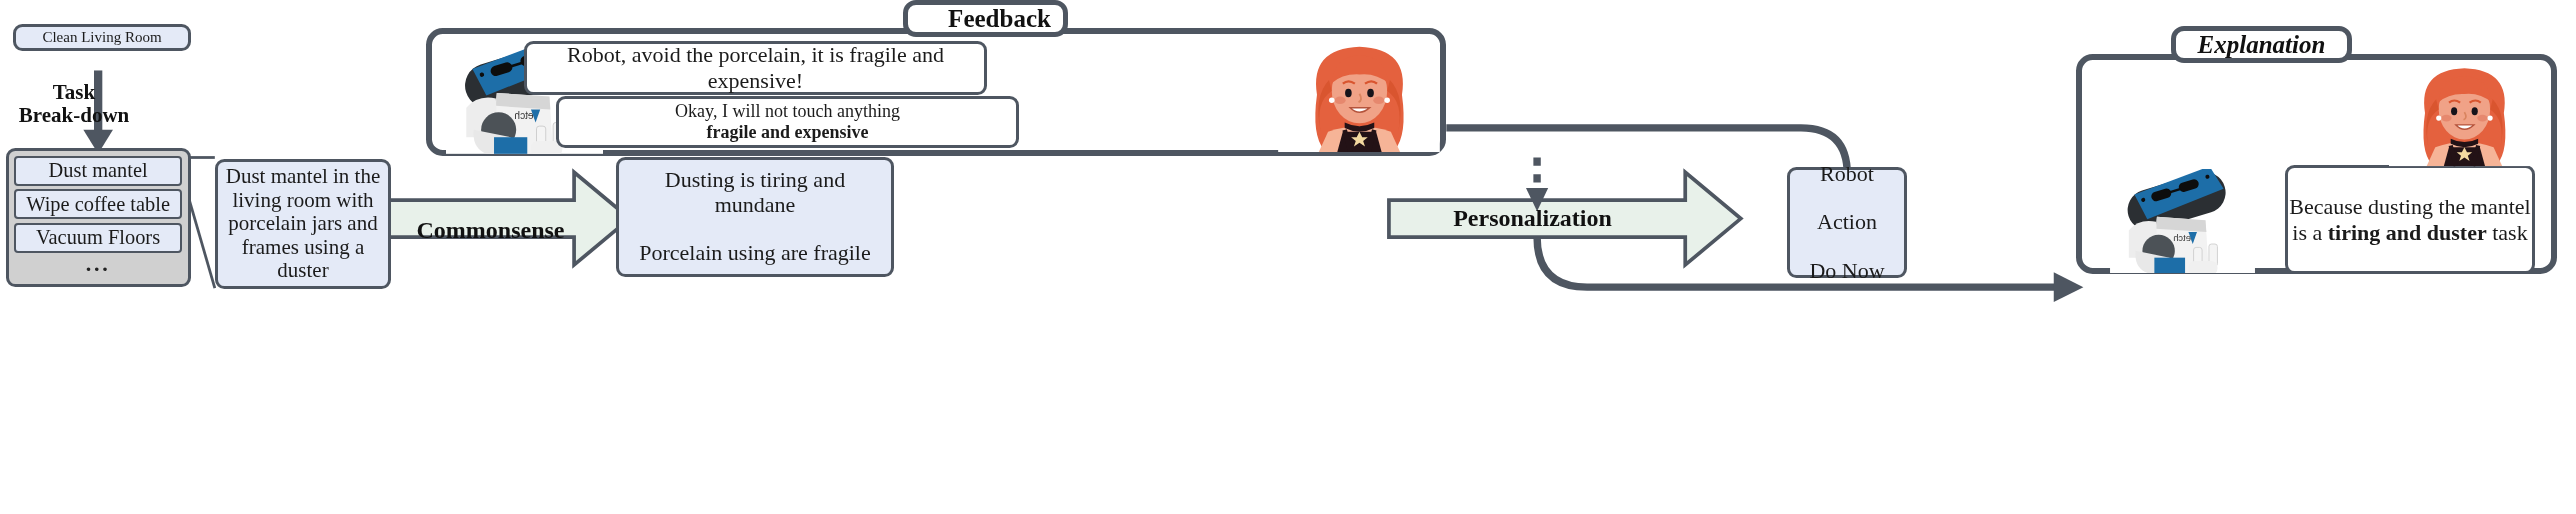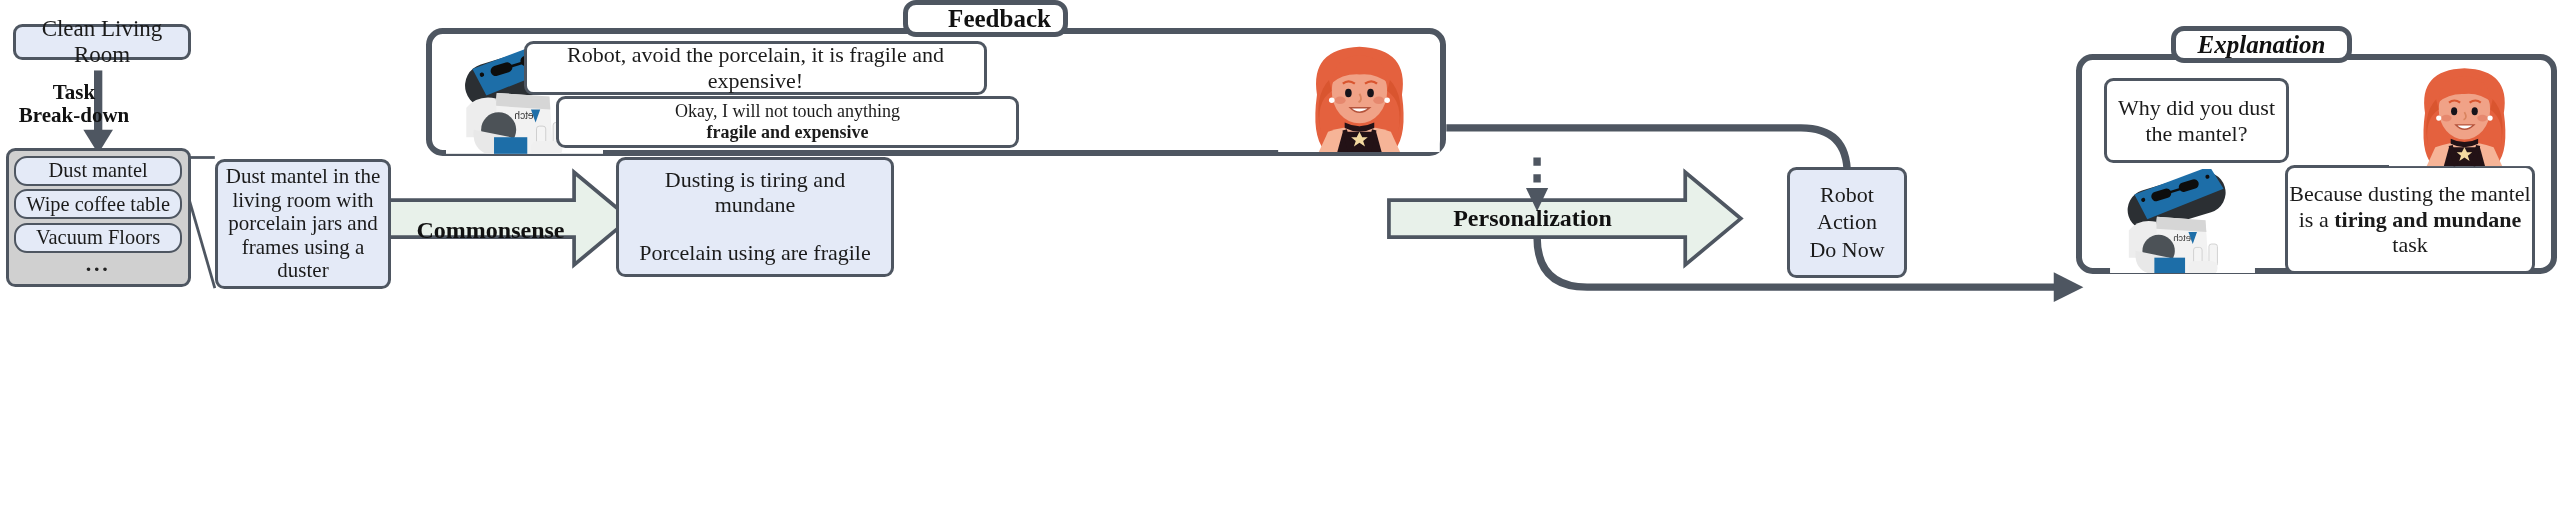--- a/index.html
+++ b/index.html
@@ -34,54 +34,54 @@
   }
   .arrowband{
     position:absolute;display:flex;align-items:center;
     justify-content:center;font-weight:bold;color:#111;
     text-align:center;
   }
   .arrowband span{position:relative;z-index:3;}
   .svgl{position:absolute;left:0;top:0;width:2576px;height:515px;overflow:visible;pointer-events:none;}
 
   
-  #cleanRoom{left:13px;top:24px;width:178px;height:36px;font-size:23px;}
+  #cleanRoom{left:13px;top:24px;width:178px;height:27px;font-size:15px;}
   #brkLabel{
     position:absolute;left:18.5px;top:81px;width:111px;
     font-weight:bold;font-size:21px;text-align:center;line-height:1.1;color:#111;
   }
   #subtaskPanel{
     position:absolute;left:5.6px;top:148px;width:185px;height:139px;
     box-sizing:border-box;background:#d0d0d0;border:3.7px solid #4e5661;border-radius:9.3px;
     padding:4.6px 5.6px;display:flex;flex-direction:column;gap:3.7px;align-items:center;
   }
   .subtask{
     position:relative;width:100%;height:30px;box-sizing:border-box;
-    background:#e4eaf7;border:2.8px solid #4e5661;border-radius:13px;
+    background:#e4eaf7;border:2.8px solid #4e5661;border-radius:4px;
     display:flex;align-items:center;justify-content:center;
     font-size:20.4px;color:#1b1b1b;
   }
   #ellipsis{font-size:22px;font-weight:bold;letter-spacing:2.8px;color:#222;line-height:0.6;}
 
   #dustDesc{left:215px;top:159px;width:176px;height:130px;font-size:21px;padding:1.9px 5.6px;}
 
   
   #feedbackPanel{left:426px;top:28px;width:1020px;height:128px;}
   #feedbackTag{left:903px;top:0px;width:165px;height:37px;font-size:25px;padding-left:28px;}
   #fbBubble1{left:524px;top:41px;width:463px;height:54px;font-size:22px;}
   #fbBubble2{left:556px;top:96px;width:463px;height:52px;font-size:18px;}
 
   
   #csBox{left:616px;top:157px;width:278px;height:120px;
     flex-direction:column;gap:24px;font-size:22px;padding:3.7px 7.4px;}
   #csBox .ln{width:100%;}
 
   
   #actionBox{left:1787px;top:167px;width:120px;height:111px;
-    flex-direction:column;gap:3px;font-size:22px;}
+    flex-direction:column;gap:24px;font-size:22px;}
 
   
   #explPanel{left:2076px;top:54px;width:481px;height:220px;}
   #explTag{left:2171px;top:26px;width:181px;height:37px;font-size:25px;font-style:italic;}
   #exBubble1{left:2104px;top:78px;width:185px;height:85px;font-size:22px;}
   #exBubble2{left:2285px;top:165px;width:250px;height:109px;font-size:22px;}
 
   .strong{font-weight:bold;}
 
   
@@ -266,27 +266,26 @@
 
   <div class="box" id="actionBox">
     <div>Robot</div>
     <div>Action</div>
     <div>Do Now</div>
   </div>
 
   <div class="panel" id="explPanel"></div>
   <div class="tag" id="explTag">Explanation</div>
 
-  <div class="bubble" id="exBubble1">Why did you dust the mantel?</div>
 
   <div class="bubble" id="exBubble2">
     <div>
       <span>Because dusting the mantel is a</span>
       <span class="strong">tiring and</span>
-      <span class="strong">mundane</span>
+      <span class="strong">duster</span>
       <span>task</span>
     </div>
   </div>
 
   <svg class="robot" style="left:2389px;top:61px;" width="150" height="109" viewBox="0 0 175 118">
     <rect x="0" y="0" width="175" height="118" fill="#ffffff"></rect>
     <path d="M42,56 Q34,6 88,4 Q142,6 134,56 Q140,100 126,116 L50,116 Q36,100 42,56 z" fill="#e4613e"></path>
     <path d="M54,96 Q88,84 122,96 L132,118 L44,118 z" fill="#f6b497"></path>
     <path d="M70,96 L106,96 L112,118 L64,118 z" fill="#231216"></path>
     <path d="M72,94 L78,118 M104,94 L98,118" stroke="#231216" stroke-width="5"></path>

